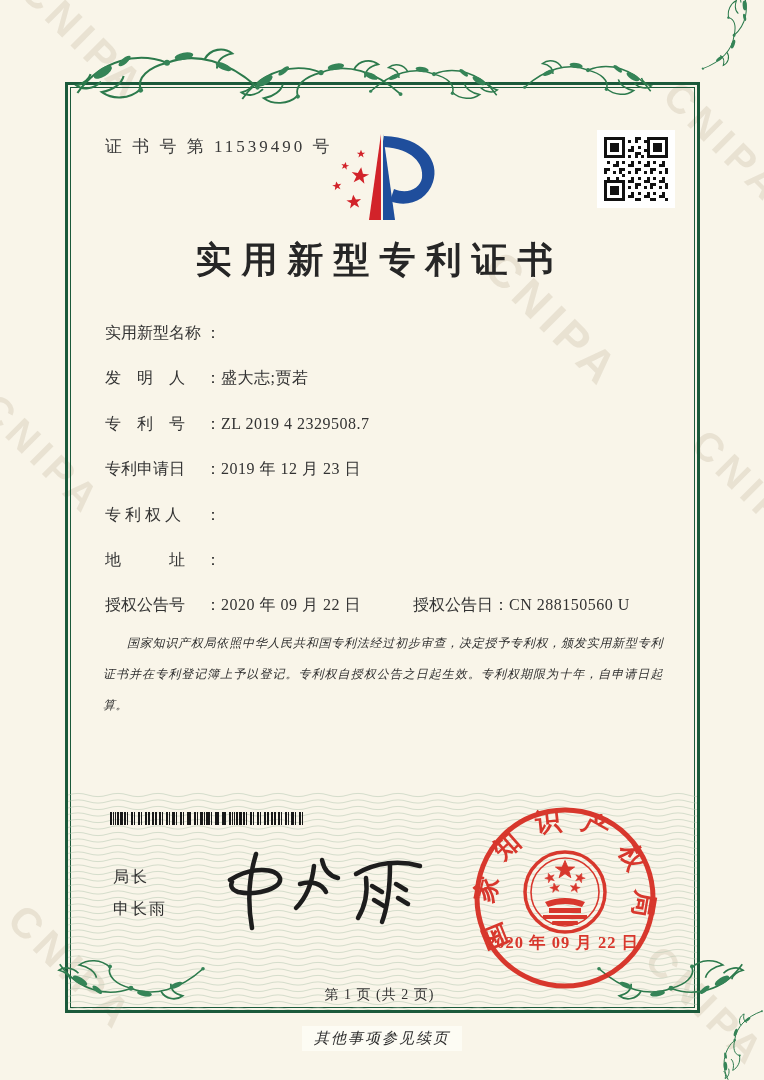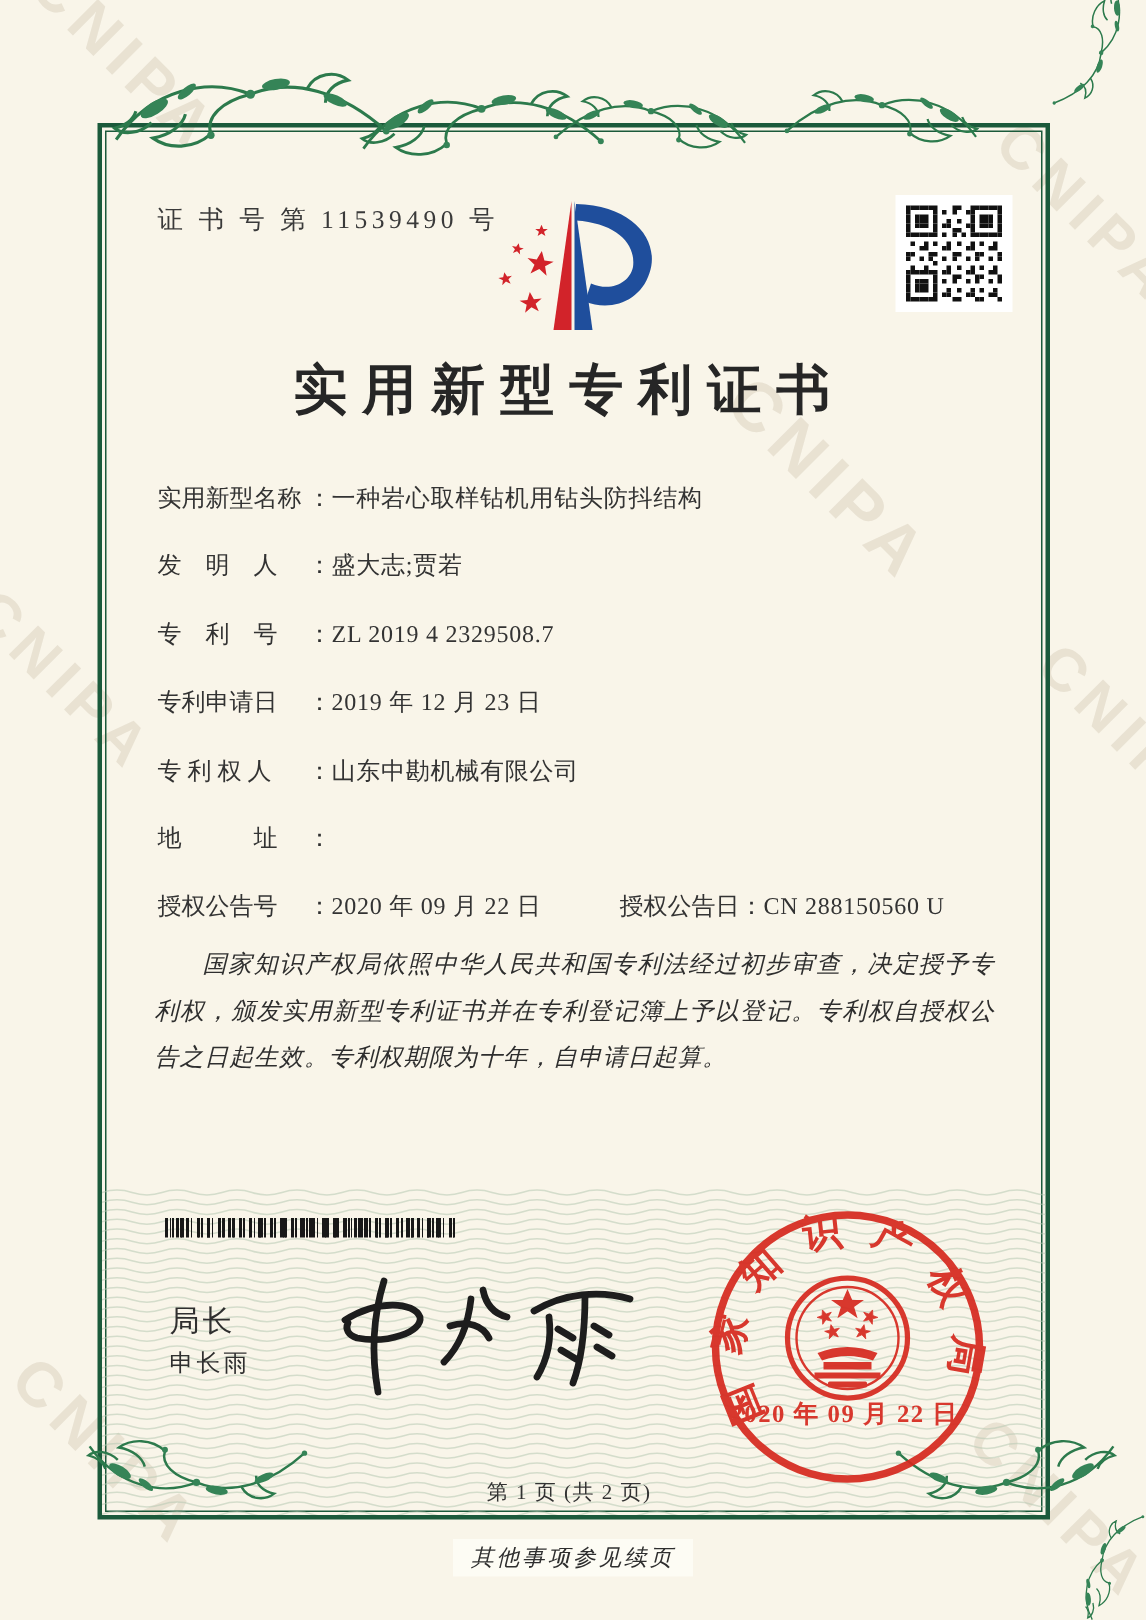--- a/index.html
+++ b/index.html
@@ -43,33 +43,33 @@
   .field-row{height:45.4px;display:flex;align-items:flex-start;font-size:16px;line-height:22px;}
   .f-label{display:inline-block;width:100px;flex:0 0 100px;color:#333;}
   .f-colon{flex:0 0 auto;}
   .f-value{letter-spacing:0.5px;color:#333;}
   .grant-row{display:flex;}
   .grant-pair2{margin-left:52px;display:flex;}
   .grant-pair2 .f-label{width:auto;flex:0 0 auto;}
   
   .body-text{
     position:absolute;left:103px;top:628px;width:560px;z-index:5;
-    font-size:16px;line-height:31px;letter-spacing:0.6px;
+    font-size:12px;line-height:31px;letter-spacing:0.6px;
     font-style:italic;color:#2e2e2e;text-align:justify;
   }
   .body-text p{margin:0;text-indent:2em;}
   
   .barcode{
     position:absolute;left:110px;top:812px;width:196px;height:13px;z-index:6;
     background:
       repeating-linear-gradient(90deg,#181818 0 2px,rgba(0,0,0,0) 2px 3px,#181818 3px 4px,rgba(0,0,0,0) 4px 7px),
       repeating-linear-gradient(90deg,rgba(0,0,0,0) 0 5px,#181818 5px 6px,rgba(0,0,0,0) 6px 11px,#181818 11px 13px,rgba(0,0,0,0) 13px 17px);
   }
   
-  .sig-label{position:absolute;left:113px;top:867px;font-size:20px;letter-spacing:2px;z-index:6;text-align:right;}
+  .sig-label{position:absolute;left:113px;top:867px;font-size:16px;letter-spacing:2px;z-index:6;text-align:right;}
   .sig-name{position:absolute;left:113px;top:899px;font-size:16px;letter-spacing:2px;z-index:6;}
   .sig-svg{position:absolute;left:218px;top:840px;z-index:6;}
   
   .seal-svg{position:absolute;left:452px;top:796px;z-index:7;opacity:0.92;}
   
   .page-num{
     position:absolute;left:65px;top:986px;width:629px;text-align:center;
     font-size:14px;letter-spacing:1px;z-index:6;color:#333;
   }
   .cont-note{
@@ -400,41 +400,39 @@
       <i style="left:61.0px;top:61.0px;width:3.0px;height:3.0px;"></i>
     </div>
 </div>
 
 <div class="title">实用新型专利证书</div>
 
 <div class="fields">
   <div class="field-row">
     <span class="f-label">实用新型名称</span>
       <span class="f-colon">：</span>
-    <span class="f-value">一种岩心取样钻机用钻头防抖结构</span>
   </div>
   <div class="field-row">
     <span class="f-label">发　明　人</span>
       <span class="f-colon">：</span>
     <span class="f-value">盛大志;贾若</span>
   </div>
   <div class="field-row">
     <span class="f-label">专　利　号</span>
       <span class="f-colon">：</span>
     <span class="f-value">ZL 2019 4 2329508.7</span>
   </div>
   <div class="field-row">
     <span class="f-label">专利申请日</span>
       <span class="f-colon">：</span>
     <span class="f-value">2019 年 12 月 23 日</span>
   </div>
   <div class="field-row">
     <span class="f-label">专 利 权 人</span>
       <span class="f-colon">：</span>
-    <span class="f-value">山东中勘机械有限公司</span>
   </div>
   <div class="field-row">
     <span class="f-label">地　　　址</span>
       <span class="f-colon">：</span>
   </div>
   <div class="field-row grant-row">
     <span class="f-label">授权公告号</span>
       <span class="f-colon">：</span>
     <span class="f-value">2020 年 09 月 22 日</span>
     <span class="grant-pair2">

